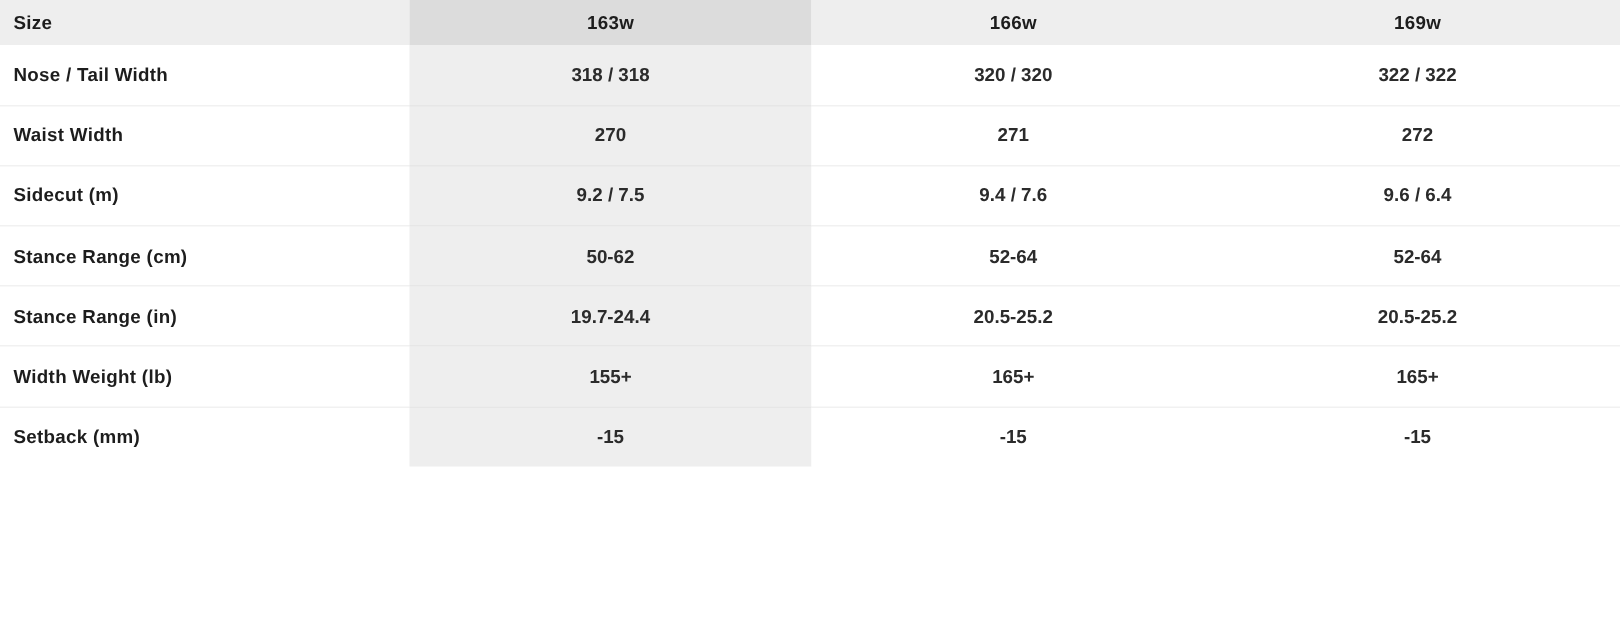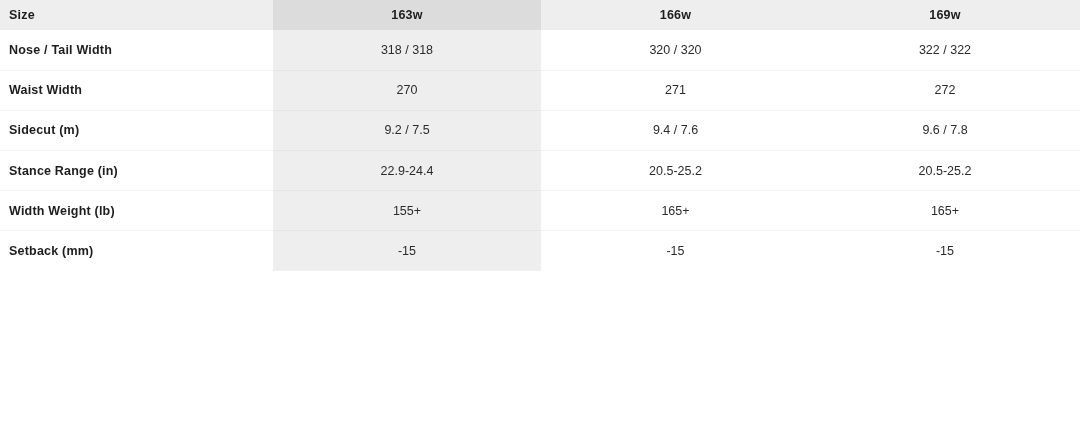--- a/index.html
+++ b/index.html
@@ -76,21 +76,21 @@
   tbody td.label-cell {
     text-align: left;
     padding-left: 9px;
     font-weight: bold;
     font-stretch: condensed;
     letter-spacing: 0.2px;
     color: #1d1d1d;
   }
   tbody td.val-cell {
     text-align: center;
-    font-weight: normal;
+    font-weight: bold;
     font-stretch: condensed;
     color: #2b2b2b;
   }
   tbody td.highlight {
     background: #eeeeee;
     border-top-color: #e6e6e6;
   }
 </style>
 </head>
 <body>
@@ -125,27 +125,33 @@
         <td class="val-cell highlight">270</td>
         <td class="val-cell">271</td>
         <td class="val-cell">272</td>
       </tr>
 
 
       <tr>
         <td class="label-cell">Sidecut (m)</td>
         <td class="val-cell highlight">9.2 / 7.5</td>
         <td class="val-cell">9.4 / 7.6</td>
-        <td class="val-cell">9.6 / 7.8</td>
+        <td class="val-cell">9.6 / 6.4</td>
       </tr>
 
+      <tr>
+        <td class="label-cell">Stance Range (cm)</td>
+        <td class="val-cell highlight">50-62</td>
+        <td class="val-cell">52-64</td>
+        <td class="val-cell">52-64</td>
+      </tr>
 
       <tr>
         <td class="label-cell">Stance Range (in)</td>
-        <td class="val-cell highlight">22.9-24.4</td>
+        <td class="val-cell highlight">19.7-24.4</td>
         <td class="val-cell">20.5-25.2</td>
         <td class="val-cell">20.5-25.2</td>
       </tr>
 
 
       <tr>
         <td class="label-cell">Width Weight (lb)</td>
         <td class="val-cell highlight">155+</td>
         <td class="val-cell">165+</td>
         <td class="val-cell">165+</td>

